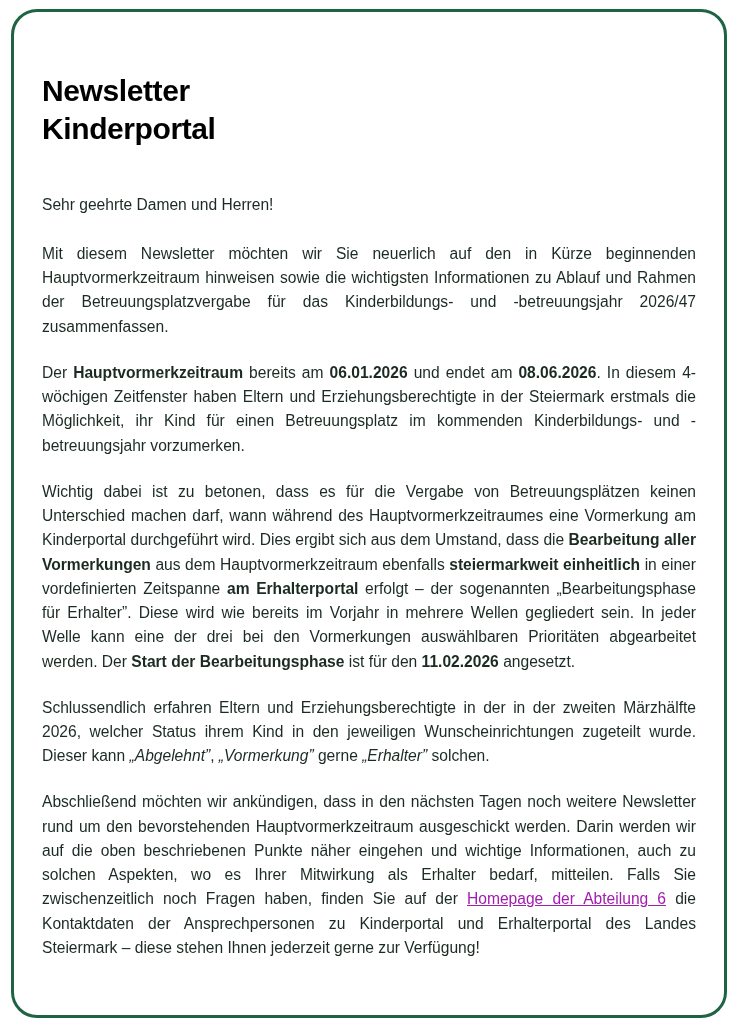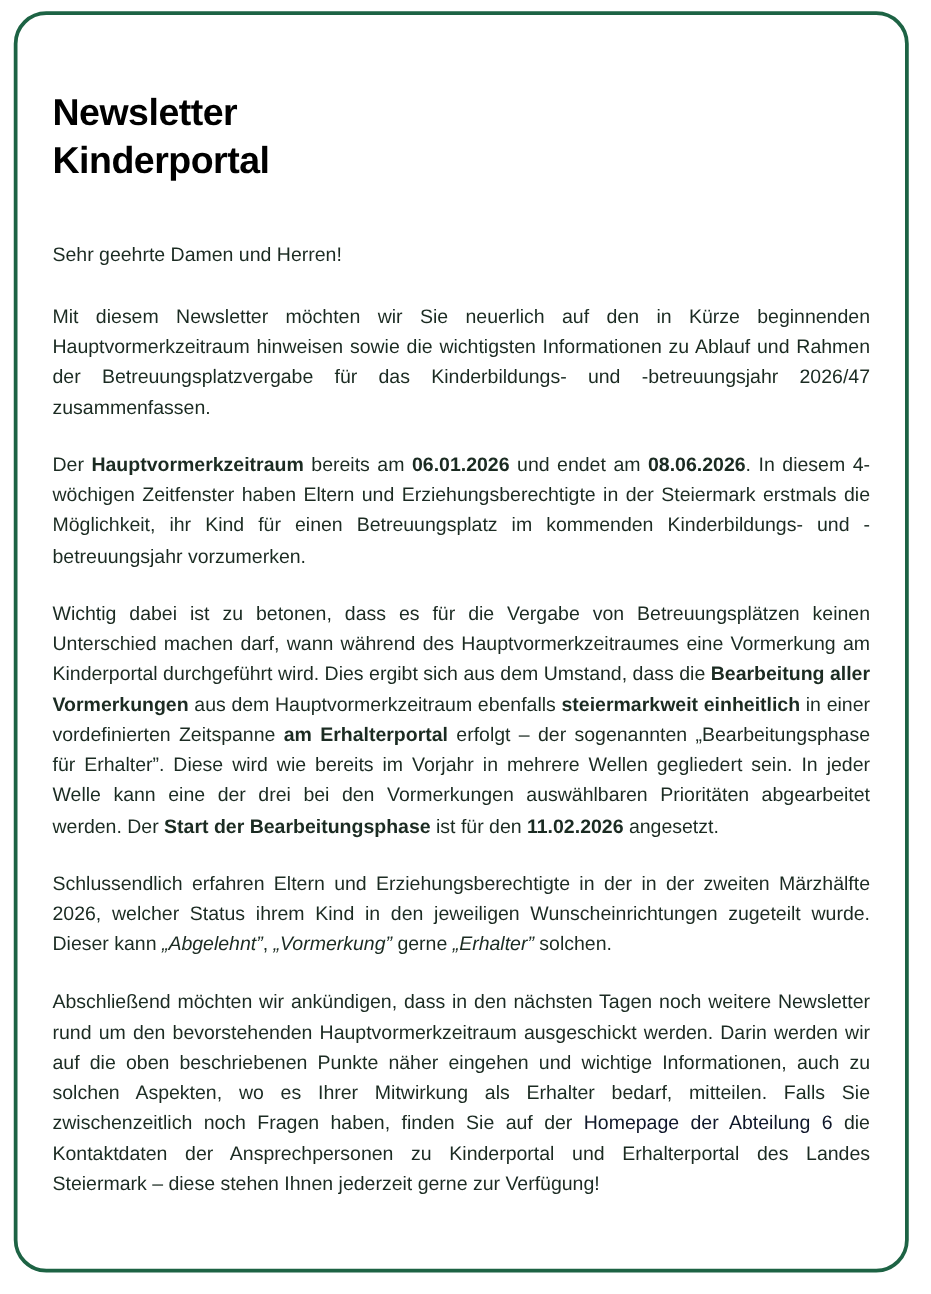--- a/index.html
+++ b/index.html
@@ -75,21 +75,22 @@
     margin-top: 30px;
     margin-bottom: 0;
   }
   .para.last-full {
     margin-bottom: 0;
   }
 
   b, .b { font-weight: bold; margin-top: 36px; }
   i, .i { font-style: italic; }
   .link {
-    color: #0f172a;
+    text-decoration: underline;
+    color: #a21caf;
     cursor: pointer;
   }
 </style>
 </head>
 <body>
 
 <div class="page">
   <div class="inner">
 
 

